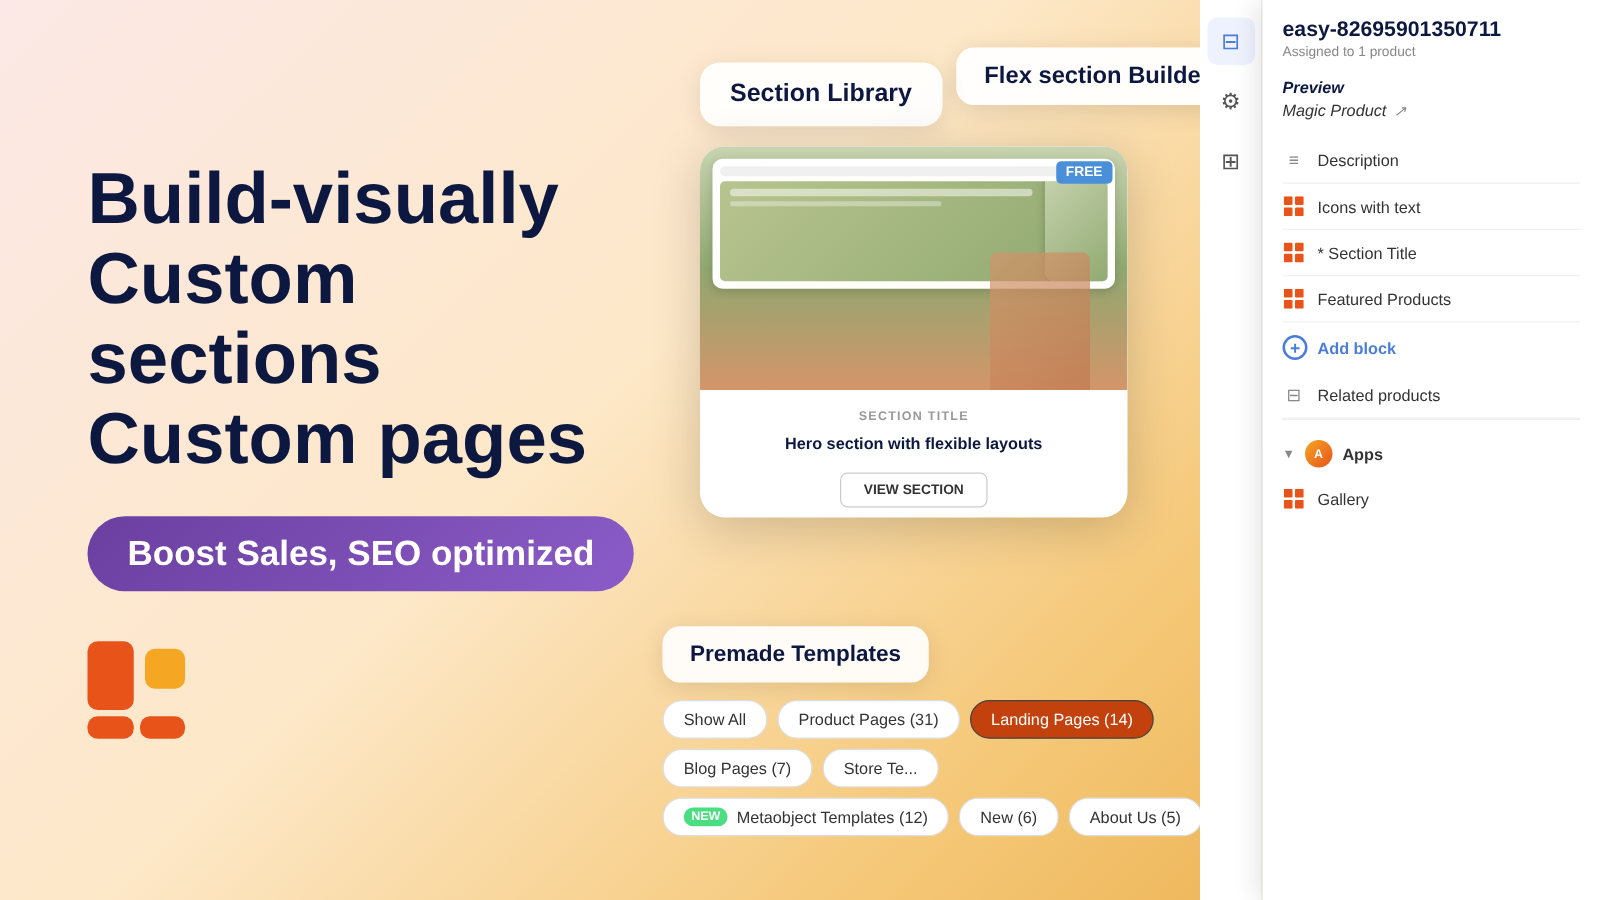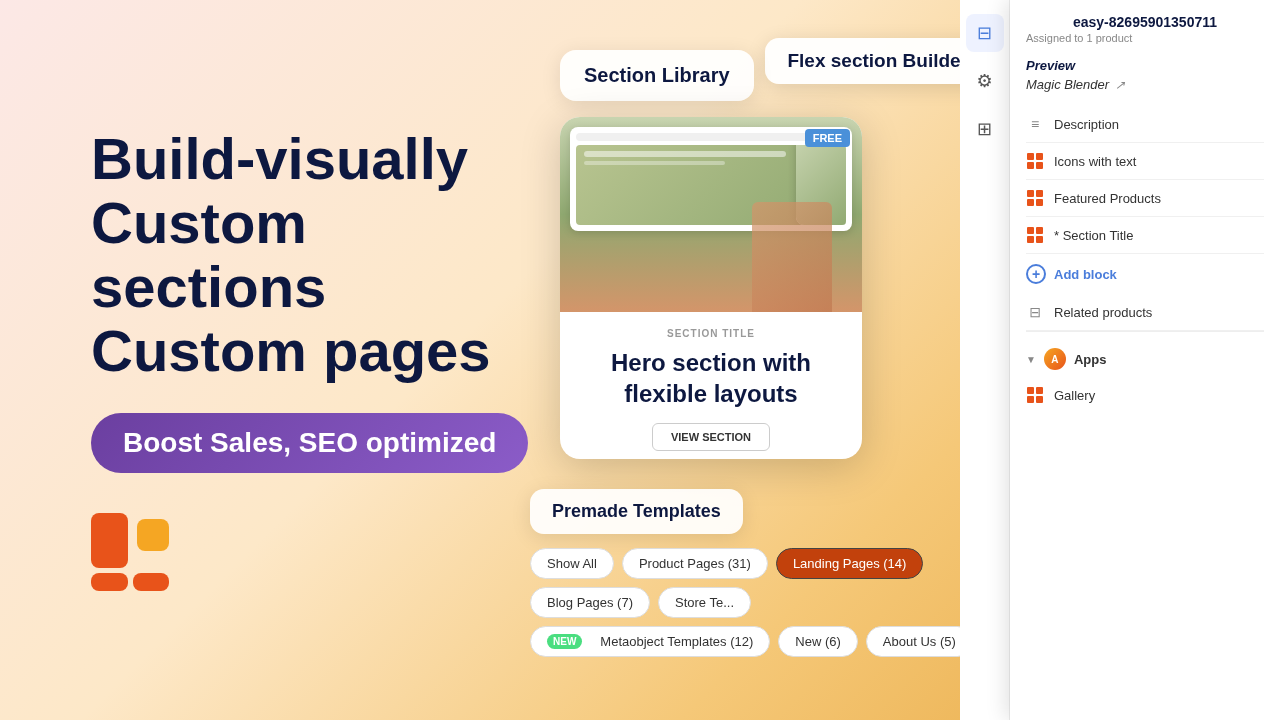--- a/index.html
+++ b/index.html
@@ -15,21 +15,20 @@
     
     .left-panel {
       position: absolute;
       left: 0; top: 0;
       width: 570px;
       height: 100%;
       display: flex;
       flex-direction: column;
       justify-content: center;
       padding: 60px 60px 60px 70px;
-      margin-left: 21px;
     }
     .main-heading {
       font-size: 58px;
       font-weight: 900;
       color: #0d1840;
       line-height: 1.1;
       margin-bottom: 30px;
     }
     .pill-button {
       display: inline-block;
@@ -90,21 +89,21 @@
       margin-left: 30px;
       box-shadow: 0 4px 20px rgba(0,0,0,0.1);
     }
 
     
     .preview-card {
       background: #fff;
       border-radius: 20px;
       overflow: hidden;
       box-shadow: 0 8px 40px rgba(0,0,0,0.18);
-      width: 302px;
+      width: 342px;
       margin-left: 30px;
       position: relative;
     }
     .free-badge {
       position: absolute;
       top: 12px;
       right: 12px;
       background: #4a90d9;
       color: #fff;
       font-size: 11px;
@@ -161,42 +160,42 @@
     }
     .preview-section-title {
       font-size: 10px;
       font-weight: 600;
       color: #999;
       letter-spacing: 1px;
       text-transform: uppercase;
       margin-bottom: 8px;
     }
     .preview-card-heading {
-      font-size: 24px;
+      font-size: 13px;
       font-weight: 800;
       color: #0d1840;
       margin-bottom: 14px;
       line-height: 1.3;
     }
     .view-details-btn {
       border: 1px solid #ccc;
       border-radius: 6px;
       padding: 7px 18px;
       font-size: 11px;
       font-weight: 600;
       color: #333;
       background: #fff;
       display: inline-block;
     }
 
     
     .premade-area {
       position: absolute;
       left: 530px;
-      bottom: 55px;
+      bottom: 43px;
       width: 490px;
     }
     .premade-label {
       background: rgba(255,255,255,0.92);
       border-radius: 14px;
       padding: 12px 22px;
       font-size: 18px;
       font-weight: 700;
       color: #0d1840;
       display: inline-block;
@@ -221,21 +220,21 @@
       white-space: nowrap;
     }
     .filter-btn.active {
       background: #c2410c;
       color: #fff;
       border-color: #444;
     }
     .filter-btn.new-btn {
       display: flex;
       align-items: center;
-      gap: 18px;
+      gap: 7px;
     }
     .new-tag {
       background: #4ade80;
       color: #fff;
       font-size: 10px;
       font-weight: 700;
       padding: 2px 6px;
       border-radius: 10px;
     }
 
@@ -267,25 +266,24 @@
       box-shadow: 0 4px 20px rgba(0,0,0,0.12);
       white-space: nowrap;
     }
 
     .right-content {
       padding: 14px 16px;
       flex: 1;
       overflow: hidden;
     }
     .product-id {
-      font-size: 14px;
+      font-size: 17px;
       font-weight: 700;
       color: #0d1840;
       margin-bottom: 2px;
-      text-align: center;
     }
     .assigned-text {
       font-size: 11px;
       color: #888;
       margin-bottom: 14px;
     }
     .preview-section {
       margin-bottom: 14px;
       font-style: italic;
     }
@@ -491,21 +489,21 @@
 </div>
 
 <div class="right-panel">
   <div class="right-content">
     <div class="product-id">easy-82695901350711</div>
     <div class="assigned-text">Assigned to 1 product</div>
 
     <div class="preview-section">
       <div class="preview-label">Preview</div>
       <div class="preview-link">
-        <span>Magic Blender</span>
+        <span>Magic Product</span>
         <span class="external-icon">↗</span>
       </div>
     </div>
 
     <div class="section-list">
       <div class="section-item">
         <span class="section-icon icon-gray">≡</span>
         <span>Description</span>
       </div>
       <div class="section-item">
@@ -521,32 +519,32 @@
       </div>
       <div class="section-item">
         <span class="section-icon icon-red">
           <svg width="16" height="16" viewBox="0 0 16 16">
             <rect x="0" y="0" width="7" height="7" rx="1" fill="#e8531a"></rect>
             <rect x="9" y="0" width="7" height="7" rx="1" fill="#e8531a"></rect>
             <rect x="0" y="9" width="7" height="7" rx="1" fill="#e8531a"></rect>
             <rect x="9" y="9" width="7" height="7" rx="1" fill="#e8531a"></rect>
           </svg>
         </span>
-        <span>Featured Products</span>
+        <span>* Section Title</span>
       </div>
       <div class="section-item">
         <span class="section-icon icon-red">
           <svg width="16" height="16" viewBox="0 0 16 16">
             <rect x="0" y="0" width="7" height="7" rx="1" fill="#e8531a"></rect>
             <rect x="9" y="0" width="7" height="7" rx="1" fill="#e8531a"></rect>
             <rect x="0" y="9" width="7" height="7" rx="1" fill="#e8531a"></rect>
             <rect x="9" y="9" width="7" height="7" rx="1" fill="#e8531a"></rect>
           </svg>
         </span>
-        <span>* Section Title</span>
+        <span>Featured Products</span>
       </div>
     </div>
 
     <div class="add-block-row">
       <div class="add-block-plus">+</div>
       <span>Add block</span>
     </div>
 
     <div class="section-item">
       <span class="section-icon icon-gray">⊟</span>

